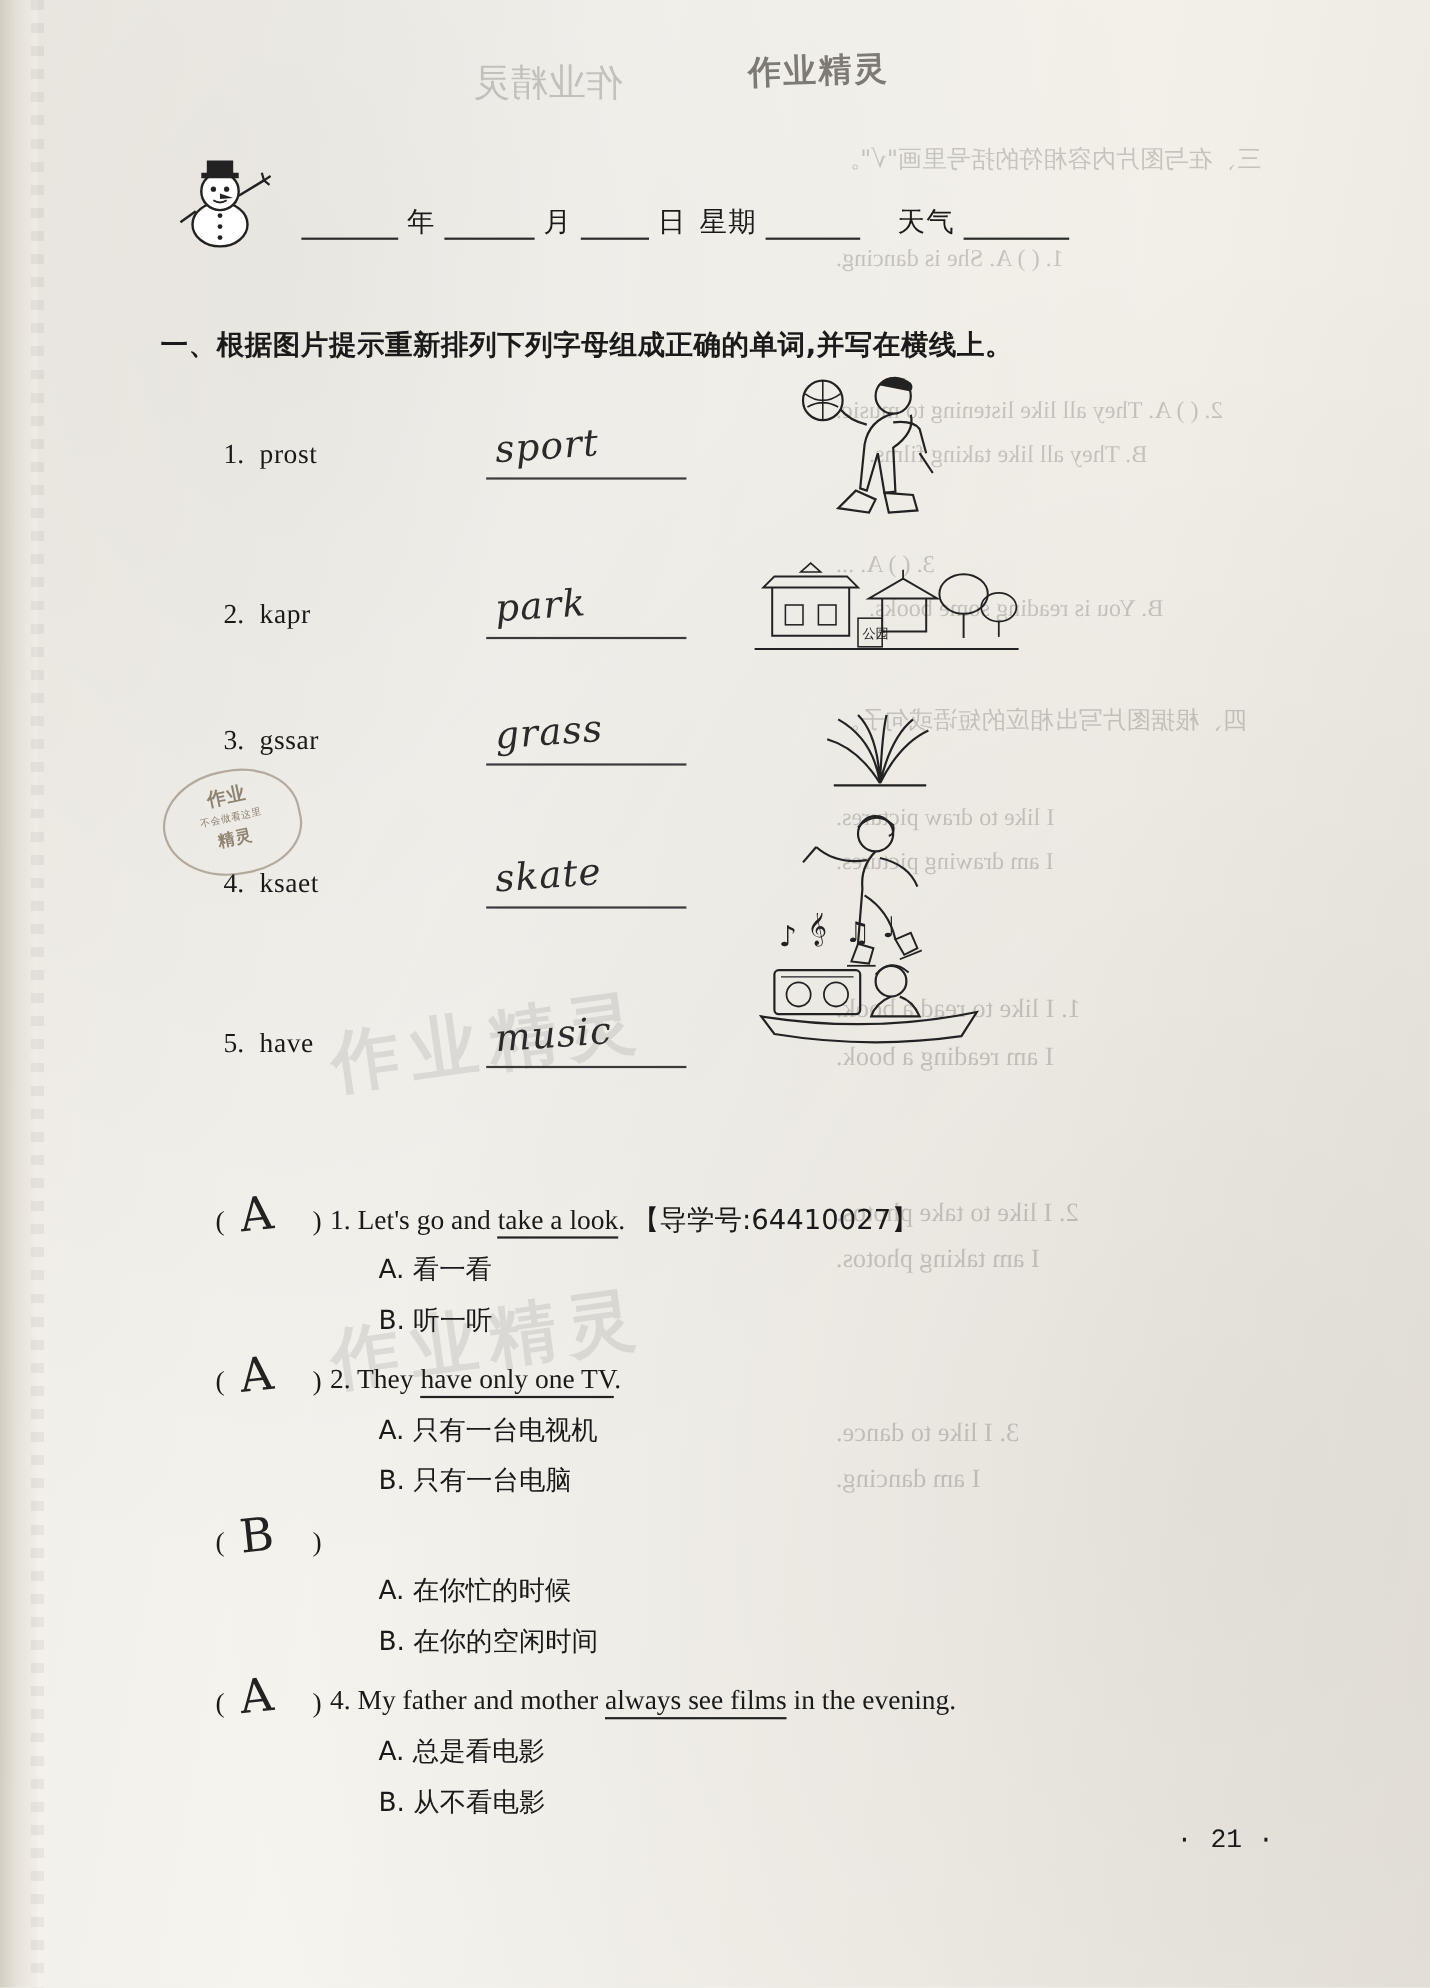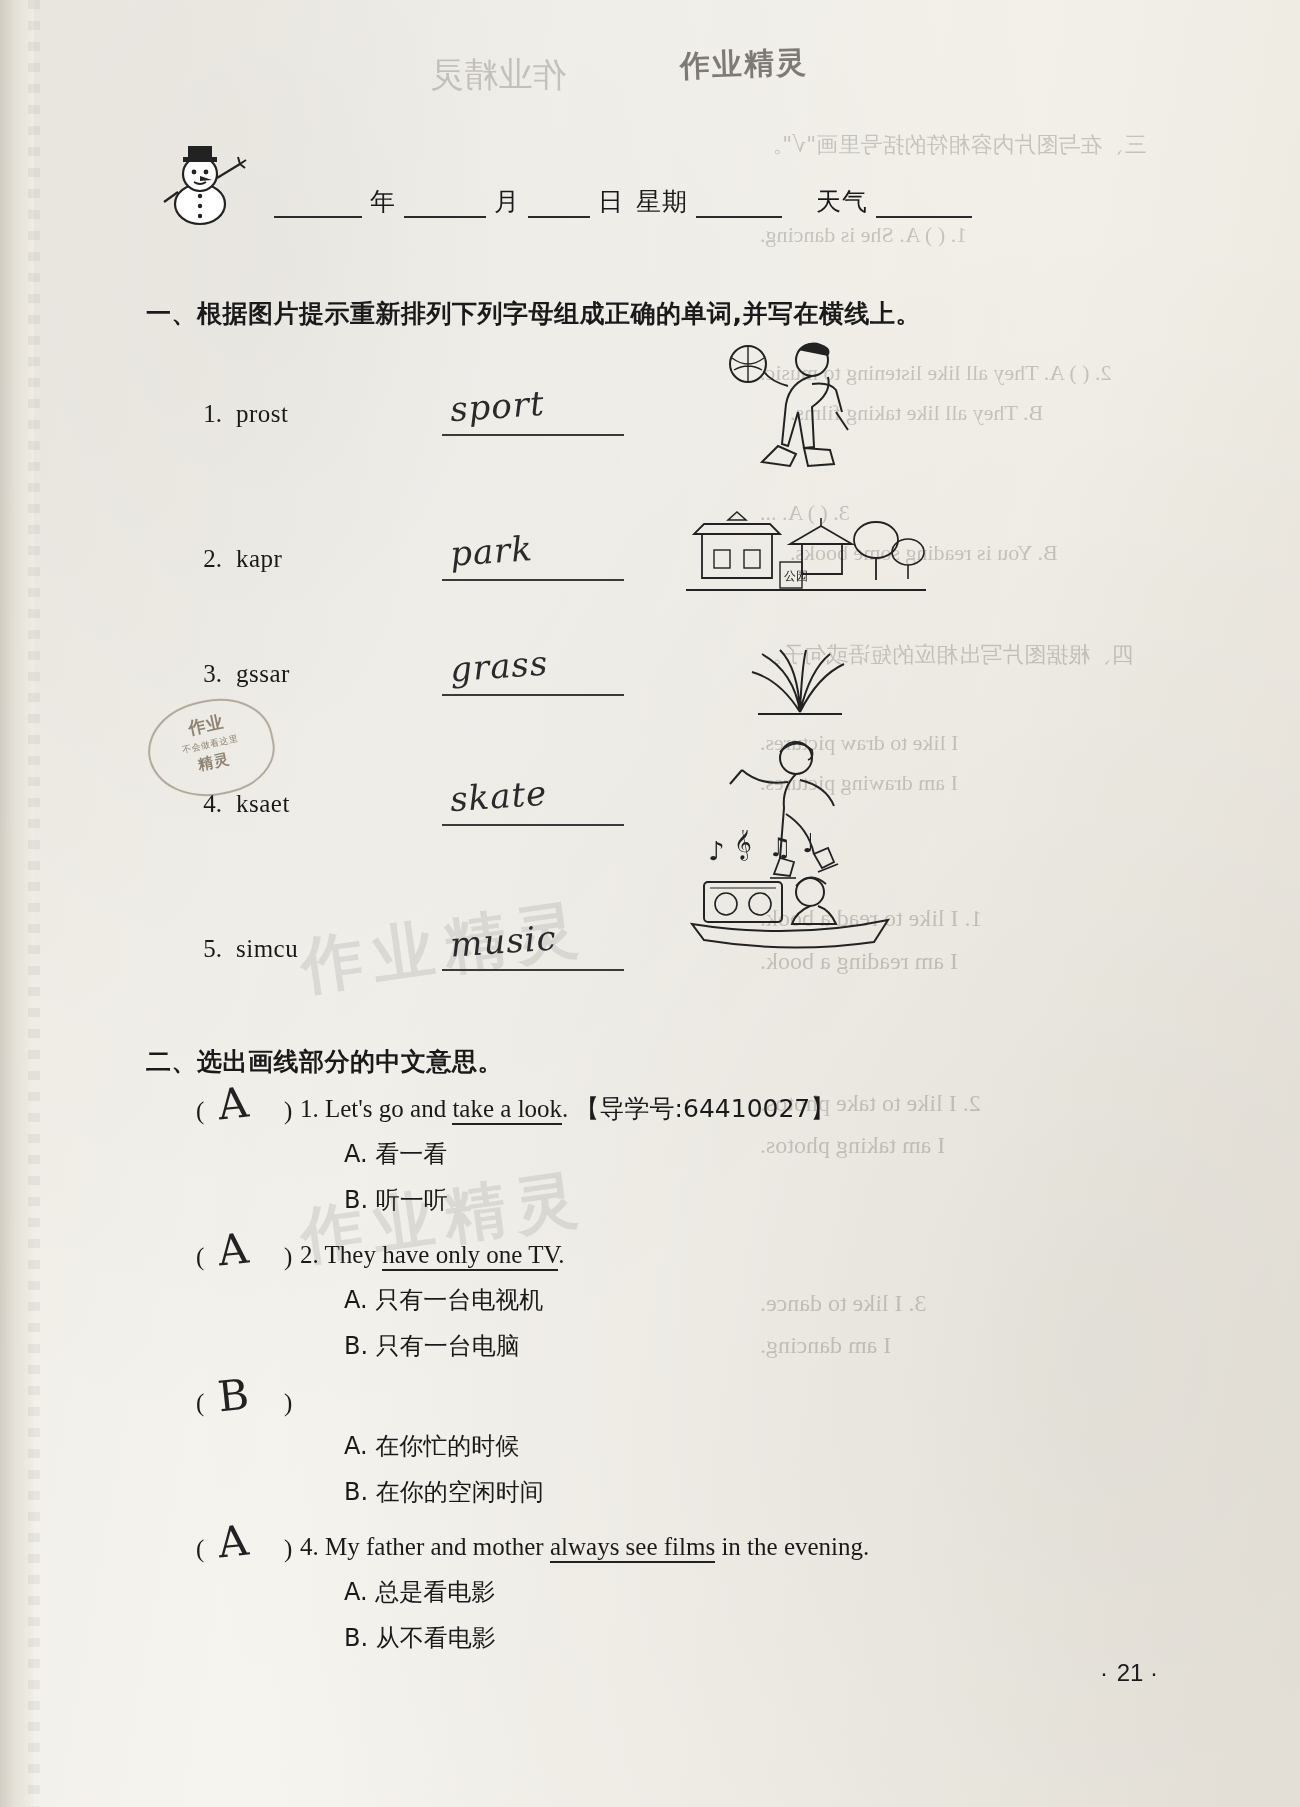--- a/index.html
+++ b/index.html
@@ -128,21 +128,21 @@
     font-size:13px;line-height:1.5;
     padding-top:10px;
     box-sizing:border-box;
   }
   .oval-stamp .s1{font-size:17px;font-weight:bold;letter-spacing:1px;}
   .oval-stamp .s2{font-size:9px;letter-spacing:0.5px;}
   .oval-stamp .s3{font-size:15px;font-weight:bold;letter-spacing:1px;}
 
   .page-num{
     position:absolute;right:140px;bottom:120px;
-    font-family:Liberation Sans, sans-serif;font-size:24px;
+    font-family:Liberation Mono, monospace;font-size:24px;
   }
   .page-num .dot{letter-spacing:2px;}
 </style>
 </head>
 <body>
 
 <div class="page"></div>
 <div class="torn-edge"></div>
 
 <div id="bleed-layer">
@@ -282,21 +282,21 @@
       <path d="M80 128 l-6 16 l16 2 l4 -14 Z" fill="none" stroke="#222" stroke-width="1.8"></path>
       <path d="M70 148 h26" stroke="#222" stroke-width="1.6"></path>
       <path d="M114 124 l8 14 l12 -6 l-6 -14 Z" fill="none" stroke="#222" stroke-width="1.8"></path>
       <path d="M118 142 l20 -8" stroke="#222" stroke-width="1.6"></path>
       <path d="M42 40 l-12 14" stroke="#222" stroke-width="2"></path>
     </svg>
   </div>
 
   <div class="word-item" style="left:192px;top:935px;">
     <span class="num">5.</span>
-    <span class="scr">simcu</span>
+    <span class="scr">have</span>
     <span class="ansline"></span>
     <span class="hand">music</span>
   </div>
   <div class="pic" style="left:690px;top:830px;">
     <svg width="220" height="130" viewBox="0 0 220 130">
       <text x="18" y="30" font-size="26" font-family="DejaVu Sans, sans-serif" fill="#222">♪</text>
       <text x="44" y="22" font-size="30" font-family="DejaVu Sans, sans-serif" fill="#222">𝄞</text>
       <text x="78" y="26" font-size="26" font-family="DejaVu Sans, sans-serif" fill="#222">♫</text>
       <text x="112" y="22" font-size="26" font-family="DejaVu Sans, sans-serif" fill="#222">♩</text>
       <rect x="14" y="52" width="78" height="40" rx="4" fill="none" stroke="#222" stroke-width="2"></rect>
@@ -309,21 +309,20 @@
       <path d="M2 94 q100 16 196 -4 l-14 22 q-84 12 -170 -2 Z" fill="none" stroke="#222" stroke-width="2"></path>
     </svg>
   </div>
 
   <div class="oval-stamp">
     <div class="s1">作业</div>
     <div class="s2">不会做看这里</div>
     <div class="s3">精灵</div>
   </div>
 
-  <div class="sec-title" id="sec2">二、选出画线部分的中文意思。</div>
 
   <div class="q" style="left:196px;top:1092px;width:900px;height:130px;">
     <span class="paren-l">(</span>
     <span class="answer">A</span>
     <span class="paren-r">)</span>
     <span class="stem">
       <span>1.</span>
       <span>Let's go and </span><span class="u">take a look</span><span>.</span>
       <span class="cn">【导学号:64410027】</span>
     </span>

